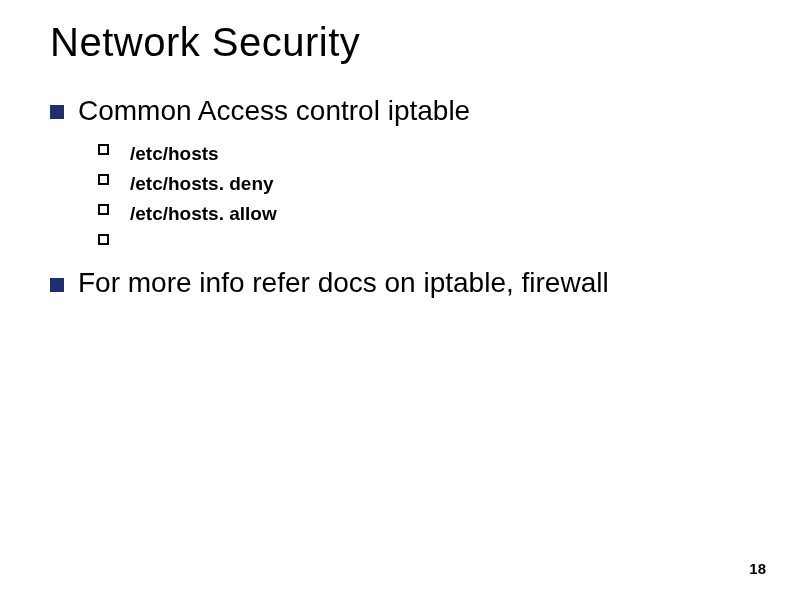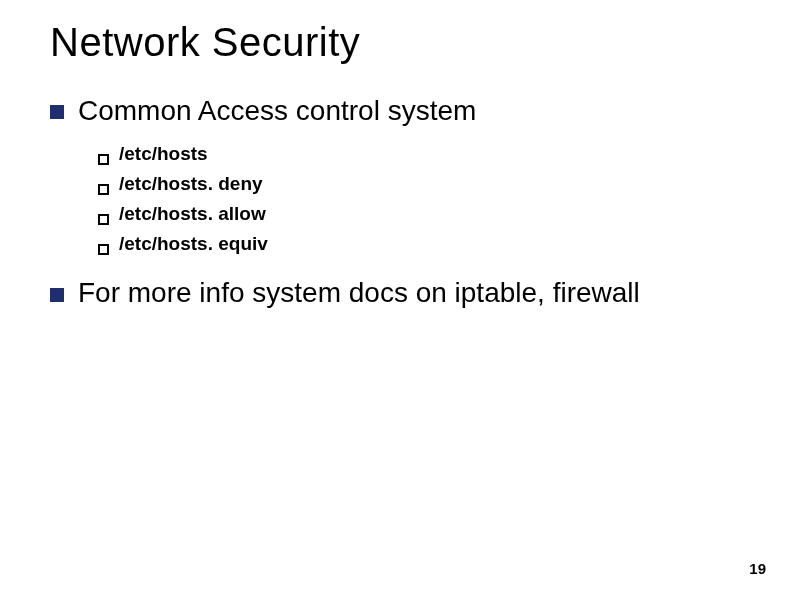--- a/index.html
+++ b/index.html
@@ -46,22 +46,23 @@
     color: #000000;
     line-height: 1.3;
   }
   .sub-list {
     margin-left: 48px;
     margin-top: 4px;
     margin-bottom: 20px;
   }
   .sub-row {
     display: flex;
-    align-items: flex-end;
+    align-items: flex-start;
     margin-bottom: 8px;
+    gap: 11px;
   }
   .open-square {
     width: 11px;
     height: 11px;
     border: 2px solid #000000;
     background: transparent;
     flex-shrink: 0;
     margin-right: 10px;
     margin-top: 1px;
   }
@@ -81,42 +82,41 @@
 </style>
 </head>
 <body>
 
 <div class="slide">
 
   <h1 class="title">Network Security</h1>
 
   <div class="bullet-row">
     <div class="square-bullet"></div>
-    <div class="bullet-text">Common Access control system</div>
+    <div class="bullet-text">Common Access control iptable</div>
   </div>
 
   <div class="sub-list">
     <div class="sub-row">
       <div class="open-square"></div>
       <div class="sub-text">/etc/hosts</div>
     </div>
     <div class="sub-row">
       <div class="open-square"></div>
       <div class="sub-text">/etc/hosts. deny</div>
     </div>
     <div class="sub-row">
       <div class="open-square"></div>
       <div class="sub-text">/etc/hosts. allow</div>
     </div>
     <div class="sub-row">
       <div class="open-square"></div>
-      <div class="sub-text">/etc/hosts. equiv</div>
     </div>
   </div>
 
   <div class="bullet-row">
     <div class="square-bullet"></div>
-    <div class="bullet-text">For more info system docs on iptable, firewall</div>
+    <div class="bullet-text">For more info refer docs on iptable, firewall</div>
   </div>
 
-  <div class="page-number">19</div>
+  <div class="page-number">18</div>
 
 </div>
 
 </body></html>

